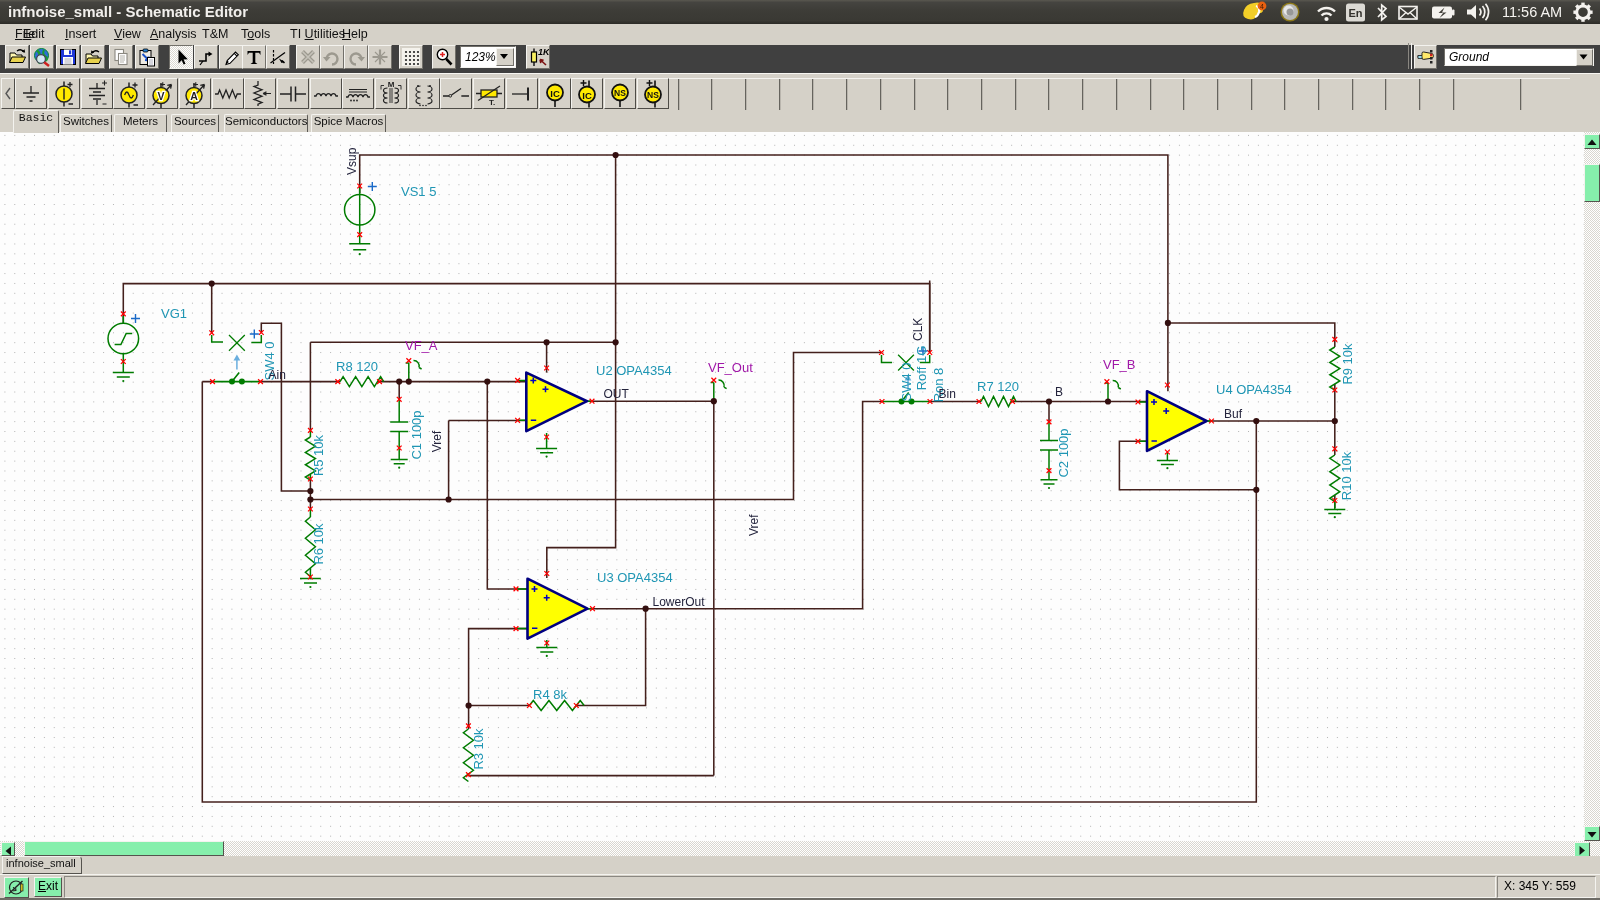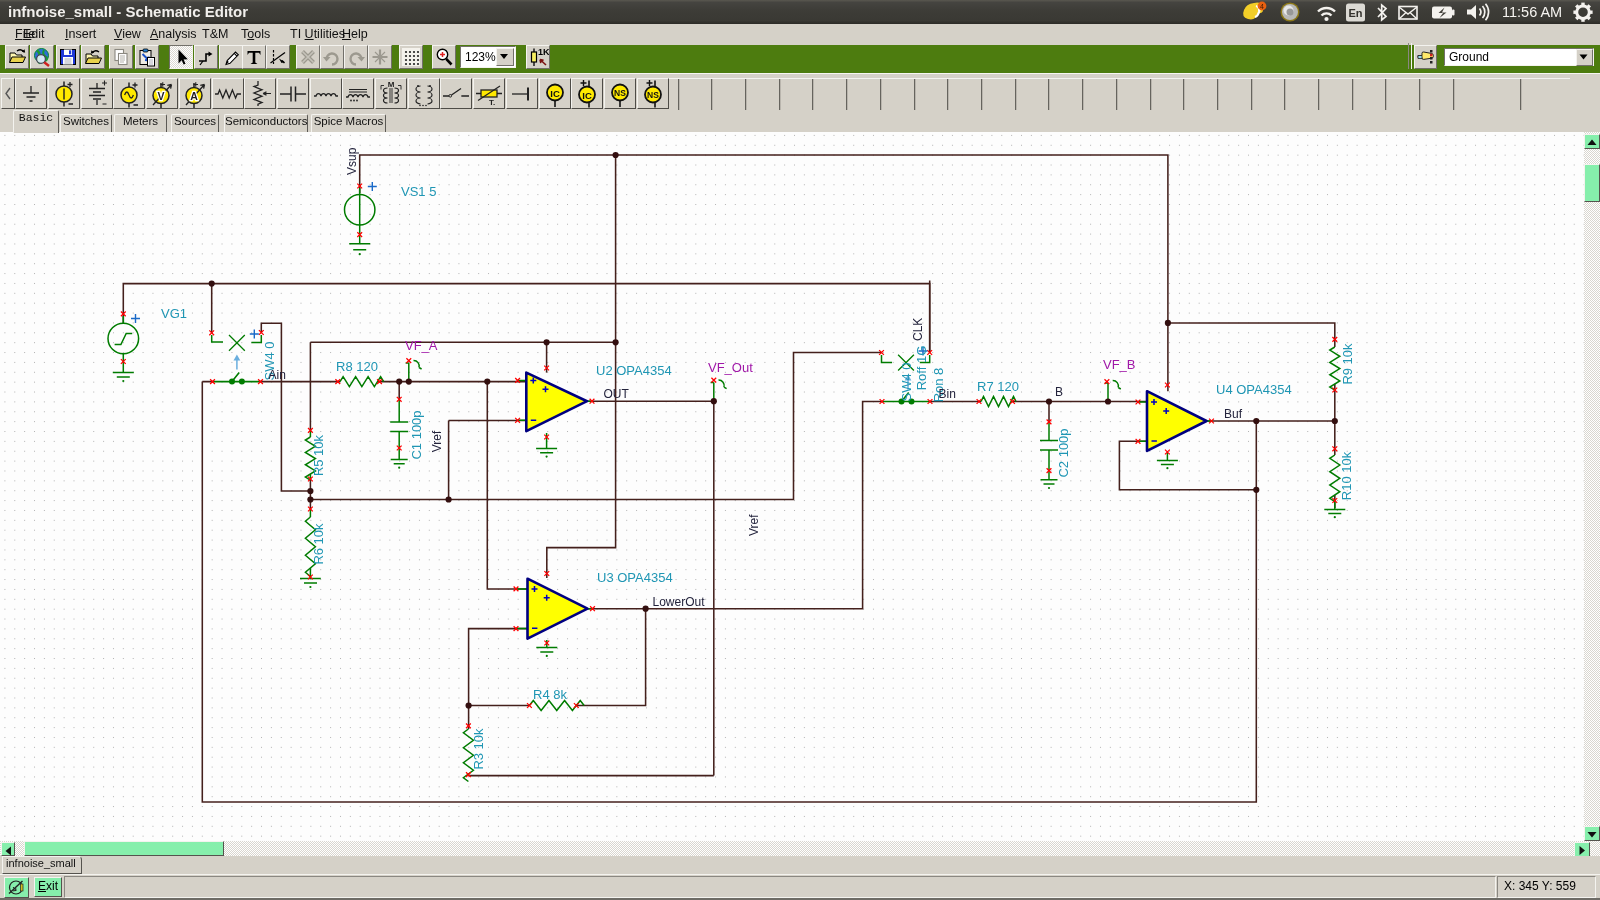--- a/index.html
+++ b/index.html
@@ -7,21 +7,21 @@
   .abs{position:absolute;}
   
   #titlebar{left:0;top:0;width:1600px;height:24px;
     background:linear-gradient(#5a5850 0%,#454440 10%,#3d3c37 45%,#3a3934 85%,#2b2a26 100%);}
   #titletext{left:8px;top:3px;color:#f1efec;font-size:15px;font-weight:bold;letter-spacing:0px;}
   
   #menubar{left:0;top:24px;width:1600px;height:21px;background:#d5d1c8;font-size:12.5px;color:#111;}
   .mitem{position:absolute;top:3px;}
   u.m{text-decoration:underline;}
   
-  #toolbar1{left:0;top:45px;width:1600px;height:28px;background:#4d7c0f;border-bottom:7px solid #0f172a;}
+  #toolbar1{left:0;top:45px;width:1600px;height:28px;background:#404040;border-bottom:7px solid #0f172a;font-style:italic;}
   .tbtn{position:absolute;top:0px;width:22px;height:22px;background:#d5d1c8;
     border-top:1px solid #f4f3ef;border-left:1px solid #f4f3ef;
     border-right:1px solid #72706a;border-bottom:1px solid #72706a;}
   .tbtn.pressed{background:repeating-conic-gradient(#ffffff 0% 25%, #dcd9d2 0% 50%) 0 0/2px 2px;border-top:1px solid #72706a;border-left:1px solid #72706a;
     border-right:1px solid #f4f3ef;border-bottom:1px solid #f4f3ef;}
   .tbtn svg{position:absolute;left:0;top:0;}
   #toolbar2{left:0;top:73px;width:1600px;height:37px;background:#d5d1c8;
      border-top:1px solid #f7f6f2;}
   .cbtn{position:absolute;top:4px;width:30px;height:29px;background:#d5d1c8;
     border-top:1px solid #f4f3ef;border-left:1px solid #f4f3ef;

